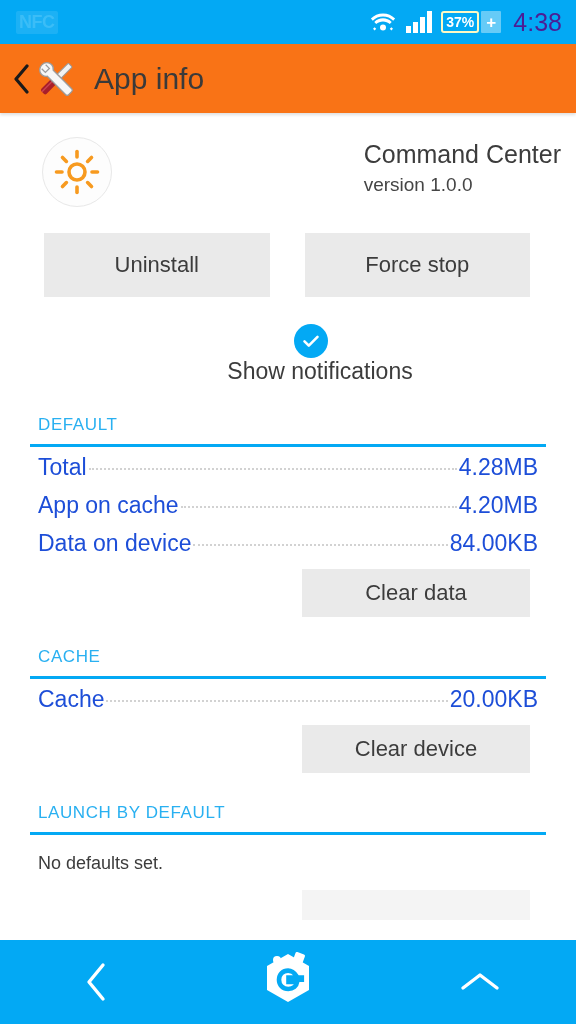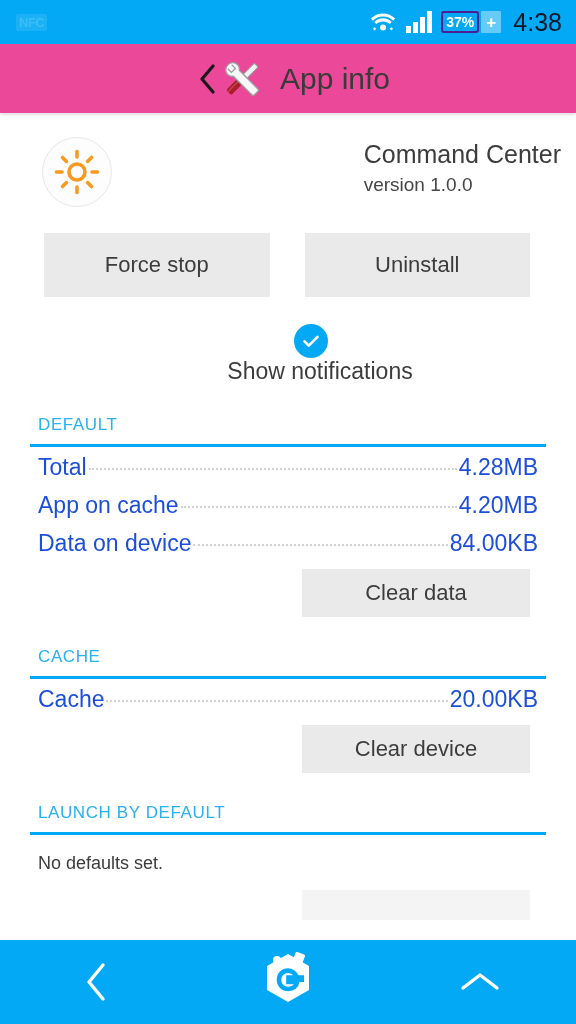--- a/index.html
+++ b/index.html
@@ -18,63 +18,63 @@
 
   
   .status-bar {
     height:44px; flex:0 0 44px;
     background:#03A9F4;
     display:flex; align-items:center;
     padding:0 14px 0 16px;
     color:#ffffff;
   }
   .nfc-badge {
-    font-size:13px; font-weight:bold;
+    font-size:18px; font-weight:bold;
     letter-spacing:-0.5px;
     color:#3BBDF7;
     background:rgba(255,255,255,0.10);
     padding:1px 3px; border-radius:2px;
   }
   .status-right {
     margin-left:auto;
     display:flex; align-items:center; gap:9px;
   }
   .status-right svg { display:block; }
   .batt {
     display:flex; align-items:center;
   }
   .batt-box {
-    border:2px solid #4c1d95;
+    border:2px solid #fef9c3;
     border-radius:3px;
     height:22px; padding:0 3px;
     display:flex; align-items:center;
     font-size:14px; font-weight:bold;
     color:#ffffff; line-height:1;
   }
   .batt-plus {
     width:20px; height:22px;
     background:#66CBF7;
     margin-left:2px;
     display:flex; align-items:center; justify-content:center;
     font-size:17px; font-weight:bold; color:#ffffff;
     line-height:1; border-radius:1px;
   }
   .clock {
-    font-size:25px; color:#0f172a; line-height:1;
+    font-size:25px; color:#4c1d95; line-height:1;
     margin-left:3px;
   }
 
   
   .app-bar {
     height:69px; flex:0 0 69px;
-    background:#ec4899;
+    background:#f97316;
     display:flex; align-items:center;
     padding-left:10px;
     box-shadow:0 2px 3px rgba(0,0,0,0.13);
-    position:relative; z-index:4;justify-content:center;
+    position:relative; z-index:4;
   }
   .back-chevron {
     width:22px; display:flex; align-items:center; justify-content:center;
     flex:0 0 22px;
   }
   .tools-icon { width:46px; height:44px; flex:0 0 46px; margin-left:1px; }
   .app-bar-title {
     font-size:30px; color:#3A3A3A; margin-left:15px;
     font-weight:normal;
   }
@@ -271,22 +271,22 @@
           </g>
         </svg>
       </span>
       <div class="app-meta">
         <div class="app-name">Command Center</div>
         <div class="app-version">version 1.0.0</div>
       </div>
     </div>
 
     <div class="btn-row">
+      <button class="flat-btn">Uninstall</button>
       <button class="flat-btn">Force stop</button>
-      <button class="flat-btn">Uninstall</button>
     </div>
 
     <div class="check-row">
       <span class="checkbox">
         <svg width="20" height="20" viewBox="0 0 20 20">
           <path d="M3.5 10.4 L7.8 14.6 L16.5 5.9" stroke="#fff" stroke-width="2.6" fill="none" stroke-linecap="round" stroke-linejoin="round"></path>
         </svg>
       </span>
       <span class="check-label">Show notifications</span>
     </div>

